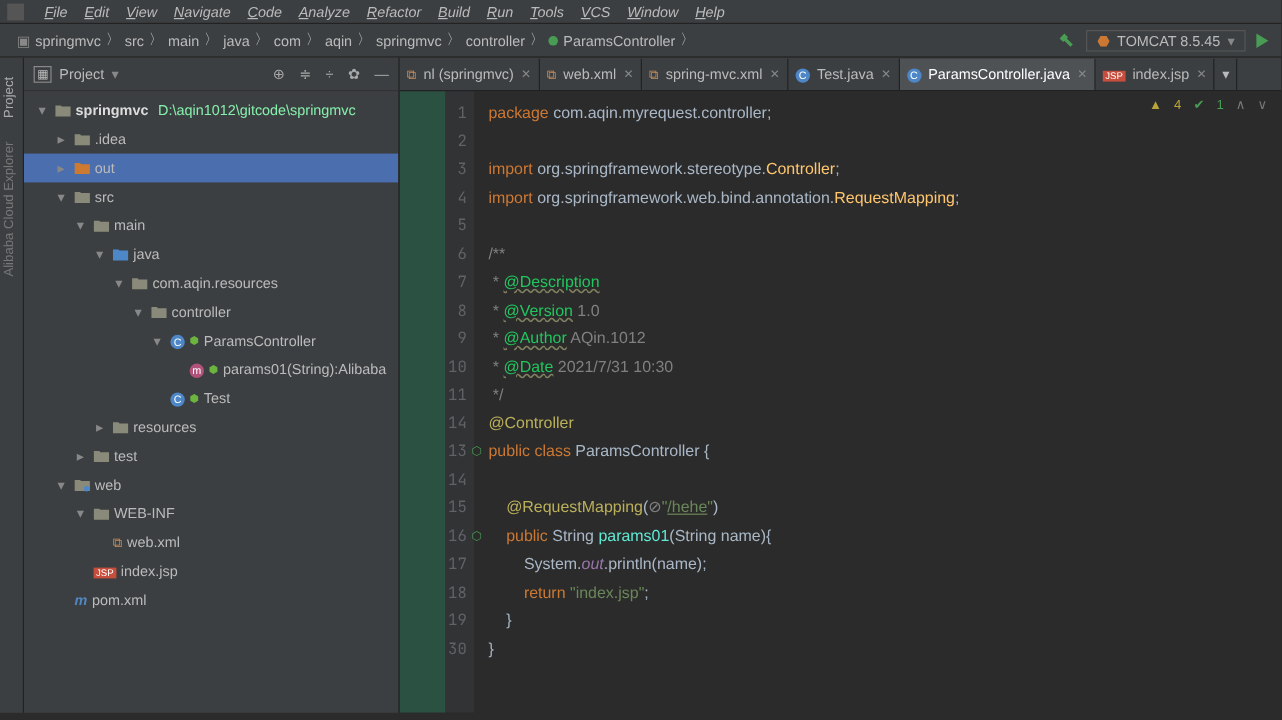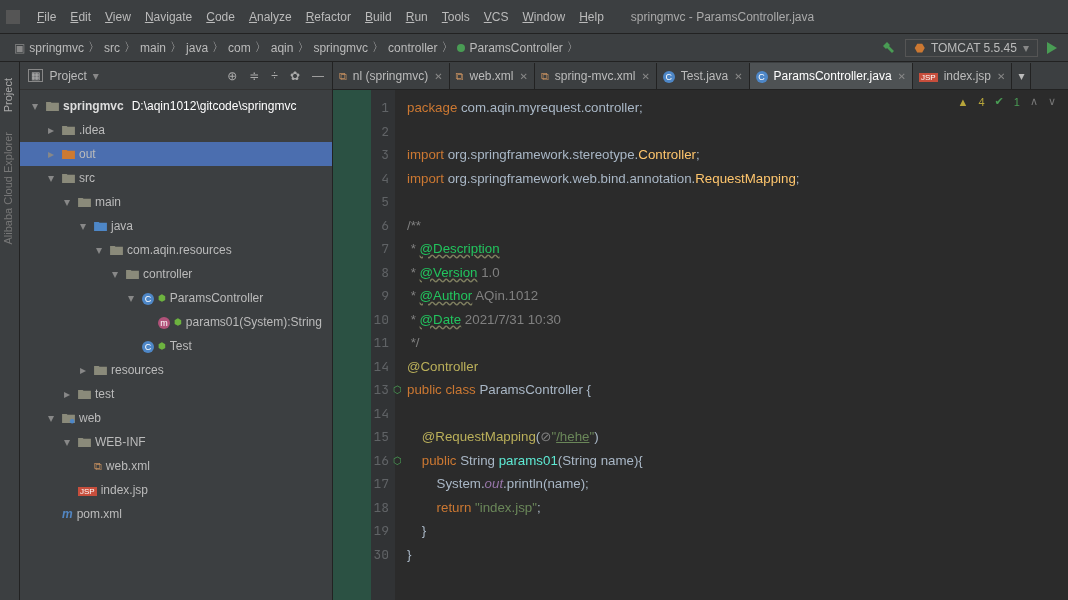--- a/index.html
+++ b/index.html
@@ -1,17 +1,17 @@
 <!DOCTYPE html>
 <html><head>
 <meta charset="utf-8">
 <style>
 * { margin:0; padding:0; box-sizing:border-box; }
 body { font-family: "Microsoft YaHei", Segoe UI, Arial, sans-serif; font-size:12px; background:#2b2b2b; color:#bbb; overflow:hidden; width:1068px; height:600px; }
-.titlebar { height:34px; background:#3c3f41; display:flex; align-items:center; padding:0 6px; border-bottom:1px solid #222; }
+.titlebar { height:20px; background:#3c3f41; display:flex; align-items:center; padding:0 6px; border-bottom:1px solid #222;font-style:italic; }
 .titlebar .logo { width:14px; height:14px; background:#555; margin-right:10px; }
 .menuitem { padding:0 7px; cursor:default; position:relative; display:inline-block; }
 .menuitem .ul { text-decoration:underline; }
 .titlebar .title { margin-left:20px; color:#aaa; }
 .navbar { height:28px; background:#3c3f41; display:flex; align-items:center; padding:0 10px; border-bottom:1px solid #222; }
 .crumb { color:#bbb; padding:0 4px; display:flex; align-items:center; gap:4px; }
 .breadcrumbs { display:flex; align-items:center; flex:1; overflow:hidden; }
 .nav-right { display:flex; align-items:center; gap:8px; }
 .runconf { background:#3c3f41; border:1px solid #555; padding:1px 8px; display:flex; align-items:center; gap:6px; }
 .circle-green { width:8px; height:8px; border-radius:50%; background:#499c54; display:inline-block; }
@@ -21,21 +21,21 @@
 .side-tab.dim{color:#777}
 .project-panel { width:313px; background:#3c3f41; border-right:1px solid #222; display:flex; flex-direction:column; overflow:hidden;}
 .panel-header { height:28px; display:flex; align-items:center; padding:0 8px; gap:8px; border-bottom:1px solid #323232;}
 .panel-title { display:flex; align-items:center; gap:6px; flex:1;}
 .panel-icons { display:flex; gap:12px; color:#aaa;}
 .tree { flex:1; overflow:auto; padding-top:4px;}
 .tree-row { display:flex; align-items:center; height:24px; padding-left:8px; white-space:nowrap; gap:4px;}
 .tree-row.sel { background:#4b6eaf;}
 .indent { display:inline-block; }
 .tw { width:10px; display:inline-block; color:#888;}
-.tree-row .path { color:#ffffff; margin-left:4px;}
+.tree-row .path { color:#86efac; margin-left:4px;}
 .editor-area { flex:1; display:flex; flex-direction:column; background:#2b2b2b; overflow:hidden;}
 .tabs { height:28px; background:#3c3f41; display:flex; align-items:flex-end; border-bottom:1px solid #222; overflow:hidden;}
 .tab { height:26px; padding:0 6px; display:flex; align-items:center; gap:6px; color:#bbb; border-right:1px solid #222; cursor:default;}
 .tab.active { background:#4e5254; color:#fff;}
 .tab .close { color:#888; font-size:10px;}
 .editor-body { flex:1; display:flex; position:relative; overflow:hidden;}
 .gutter { background:#313335; text-align:right; padding:6px 6px 6px 12px; color:#606366; font-family: "JetBrains Mono", Consolas, monospace; font-size:13px; line-height:23.5px; position:relative; width:62px;}
 .gutter .ln { height:23.5px; position:relative;}
 .gutter .mark { position:absolute; left:48px;}
 .gutter-bg{ position:absolute;left:0;top:0;bottom:0;width:38px;background:#2b5143;}
@@ -71,21 +71,20 @@
       <span class="menuitem"><span class="ul">C</span>ode</span>
       <span class="menuitem"><span class="ul">A</span>nalyze</span>
       <span class="menuitem"><span class="ul">R</span>efactor</span>
       <span class="menuitem"><span class="ul">B</span>uild</span>
       <span class="menuitem"><span class="ul">R</span>un</span>
       <span class="menuitem"><span class="ul">T</span>ools</span>
       <span class="menuitem"><span class="ul">V</span>CS</span>
       <span class="menuitem"><span class="ul">W</span>indow</span>
       <span class="menuitem"><span class="ul">H</span>elp</span>
     </div>
-  <div class="title">springmvc - ParamsController.java</div>
 </div>
 
 <div class="navbar">
   <div class="breadcrumbs" id="crumbs">
       <span class="crumb"><span style="color:#888">▣</span> springmvc</span>
       <span class="sep">〉</span>
       <span class="crumb">src</span>
       <span class="sep">〉</span>
       <span class="crumb">main</span>
       <span class="sep">〉</span>
@@ -103,21 +102,21 @@
       <span class="sep">〉</span>
     </div>
   <div class="nav-right">
     <span class="hammer">
       <svg width="16" height="16" viewBox="0 0 16 16">
           <path fill="#499c54" d="M2 6l4-4 3 3-1 1 5 5-2 2-5-5-1 1-3-3z"></path>
         </svg>
     </span>
     <div class="runconf">
       <span style="color:#cc7832">⬣</span>
-      <span>TOMCAT 5.5.45</span>
+      <span>TOMCAT 8.5.45</span>
       <span style="color:#888">▾</span>
     </div>
     <span style="color:#499c54">
       <svg width="12" height="12">
           <path fill="#499c54" d="M1 0l10 6-10 6z"></path>
         </svg>
     </span>
   </div>
 </div>
 
@@ -231,21 +230,21 @@
           <span class="tw">▾</span>
           <span><span style="display:inline-block;width:12px;height:12px;border-radius:50%;background:#4e87c7;color:#fff;font-size:9px;text-align:center;line-height:12px">C</span></span>
           <span style="color:#6db33f;font-size:9px">⬢</span>
           <span>ParamsController</span>
         </div>
         <div class="tree-row">
           <span class="indent" style="width:112px"></span>
           <span class="tw"> </span>
           <span><span style="display:inline-block;width:12px;height:12px;border-radius:50%;background:#b05279;color:#fff;font-size:9px;text-align:center;line-height:12px">m</span></span>
           <span style="color:#6db33f;font-size:9px">⬢</span>
-          <span>params01(System):String</span>
+          <span>params01(String):Alibaba</span>
         </div>
         <div class="tree-row">
           <span class="indent" style="width:96px"></span>
           <span class="tw"> </span>
           <span><span style="display:inline-block;width:12px;height:12px;border-radius:50%;background:#4e87c7;color:#fff;font-size:9px;text-align:center;line-height:12px">C</span></span>
           <span style="color:#6db33f;font-size:9px">⬢</span>
           <span>Test</span>
         </div>
         <div class="tree-row">
           <span class="indent" style="width:48px"></span>

